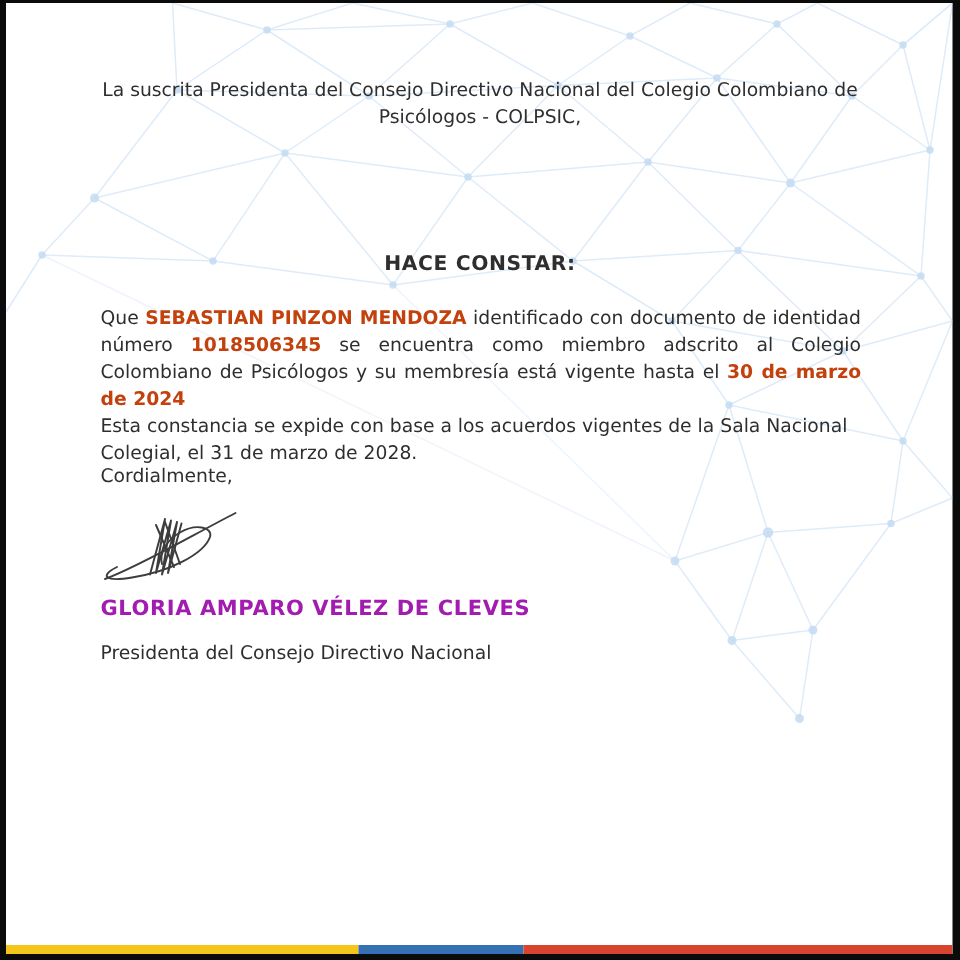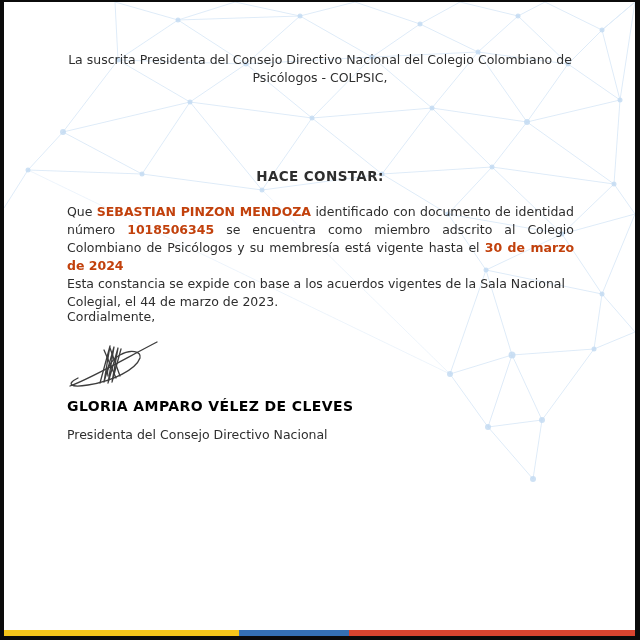--- a/index.html
+++ b/index.html
@@ -88,21 +88,21 @@
     width: 96px;
     height: 52px;
   }
   .signer-name {
     position: absolute;
     top: 395px;
     left: 63px;
     font-weight: bold;
     font-size: 14px;
     letter-spacing: 0.4px;
-    color: #000000;
+    color: #a21caf;
   }
   .signer-title {
     position: absolute;
     top: 424px;
     left: 63px;
   }
   .flag-bar {
     position: absolute;
     left: 0;
     bottom: 0;
@@ -181,21 +181,21 @@
     </svg>
 
     <div class="content">
 
       <p class="intro">La suscrita Presidenta del Consejo Directivo Nacional del Colegio Colombiano de Psicólogos - COLPSIC,</p>
 
       <div class="heading">HACE CONSTAR:</div>
 
       <p class="par1"><span>Que </span><b>SEBASTIAN PINZON MENDOZA</b><span> identificado con documento de identidad número </span><b>1018506345</b><span> se encuentra como miembro adscrito al Colegio Colombiano de Psicólogos y su membresía está vigente hasta el </span><b>30 de marzo de 2024</b></p>
 
-      <p class="par2">Esta constancia se expide con base a los acuerdos vigentes de la Sala Nacional Colegial, el 44 de marzo de 2023.</p>
+      <p class="par2">Esta constancia se expide con base a los acuerdos vigentes de la Sala Nacional Colegial, el 31 de marzo de 2028.</p>
 
       <div class="closing">Cordialmente,</div>
 
       <svg class="signature" viewBox="0 0 96 52" aria-hidden="true">
         <g stroke="#3d3d3d" stroke-width="1.3" fill="none" stroke-linecap="round" stroke-linejoin="round">
           <path d="M14,40 C2,46 6,50 24,47 C50,43 72,31 76,20 C78,13 66,11 56,17 C47,22 42,31 44,38"></path>
           <path d="M36,45 L46,8 L40,44 L50,9 L44,45 L54,10 L48,44 L57,11"></path>
           <path d="M40,12 L52,40 M46,10 L56,38"></path>
           <path d="M6,48 C28,40 62,20 93,4"></path>
         </g>

